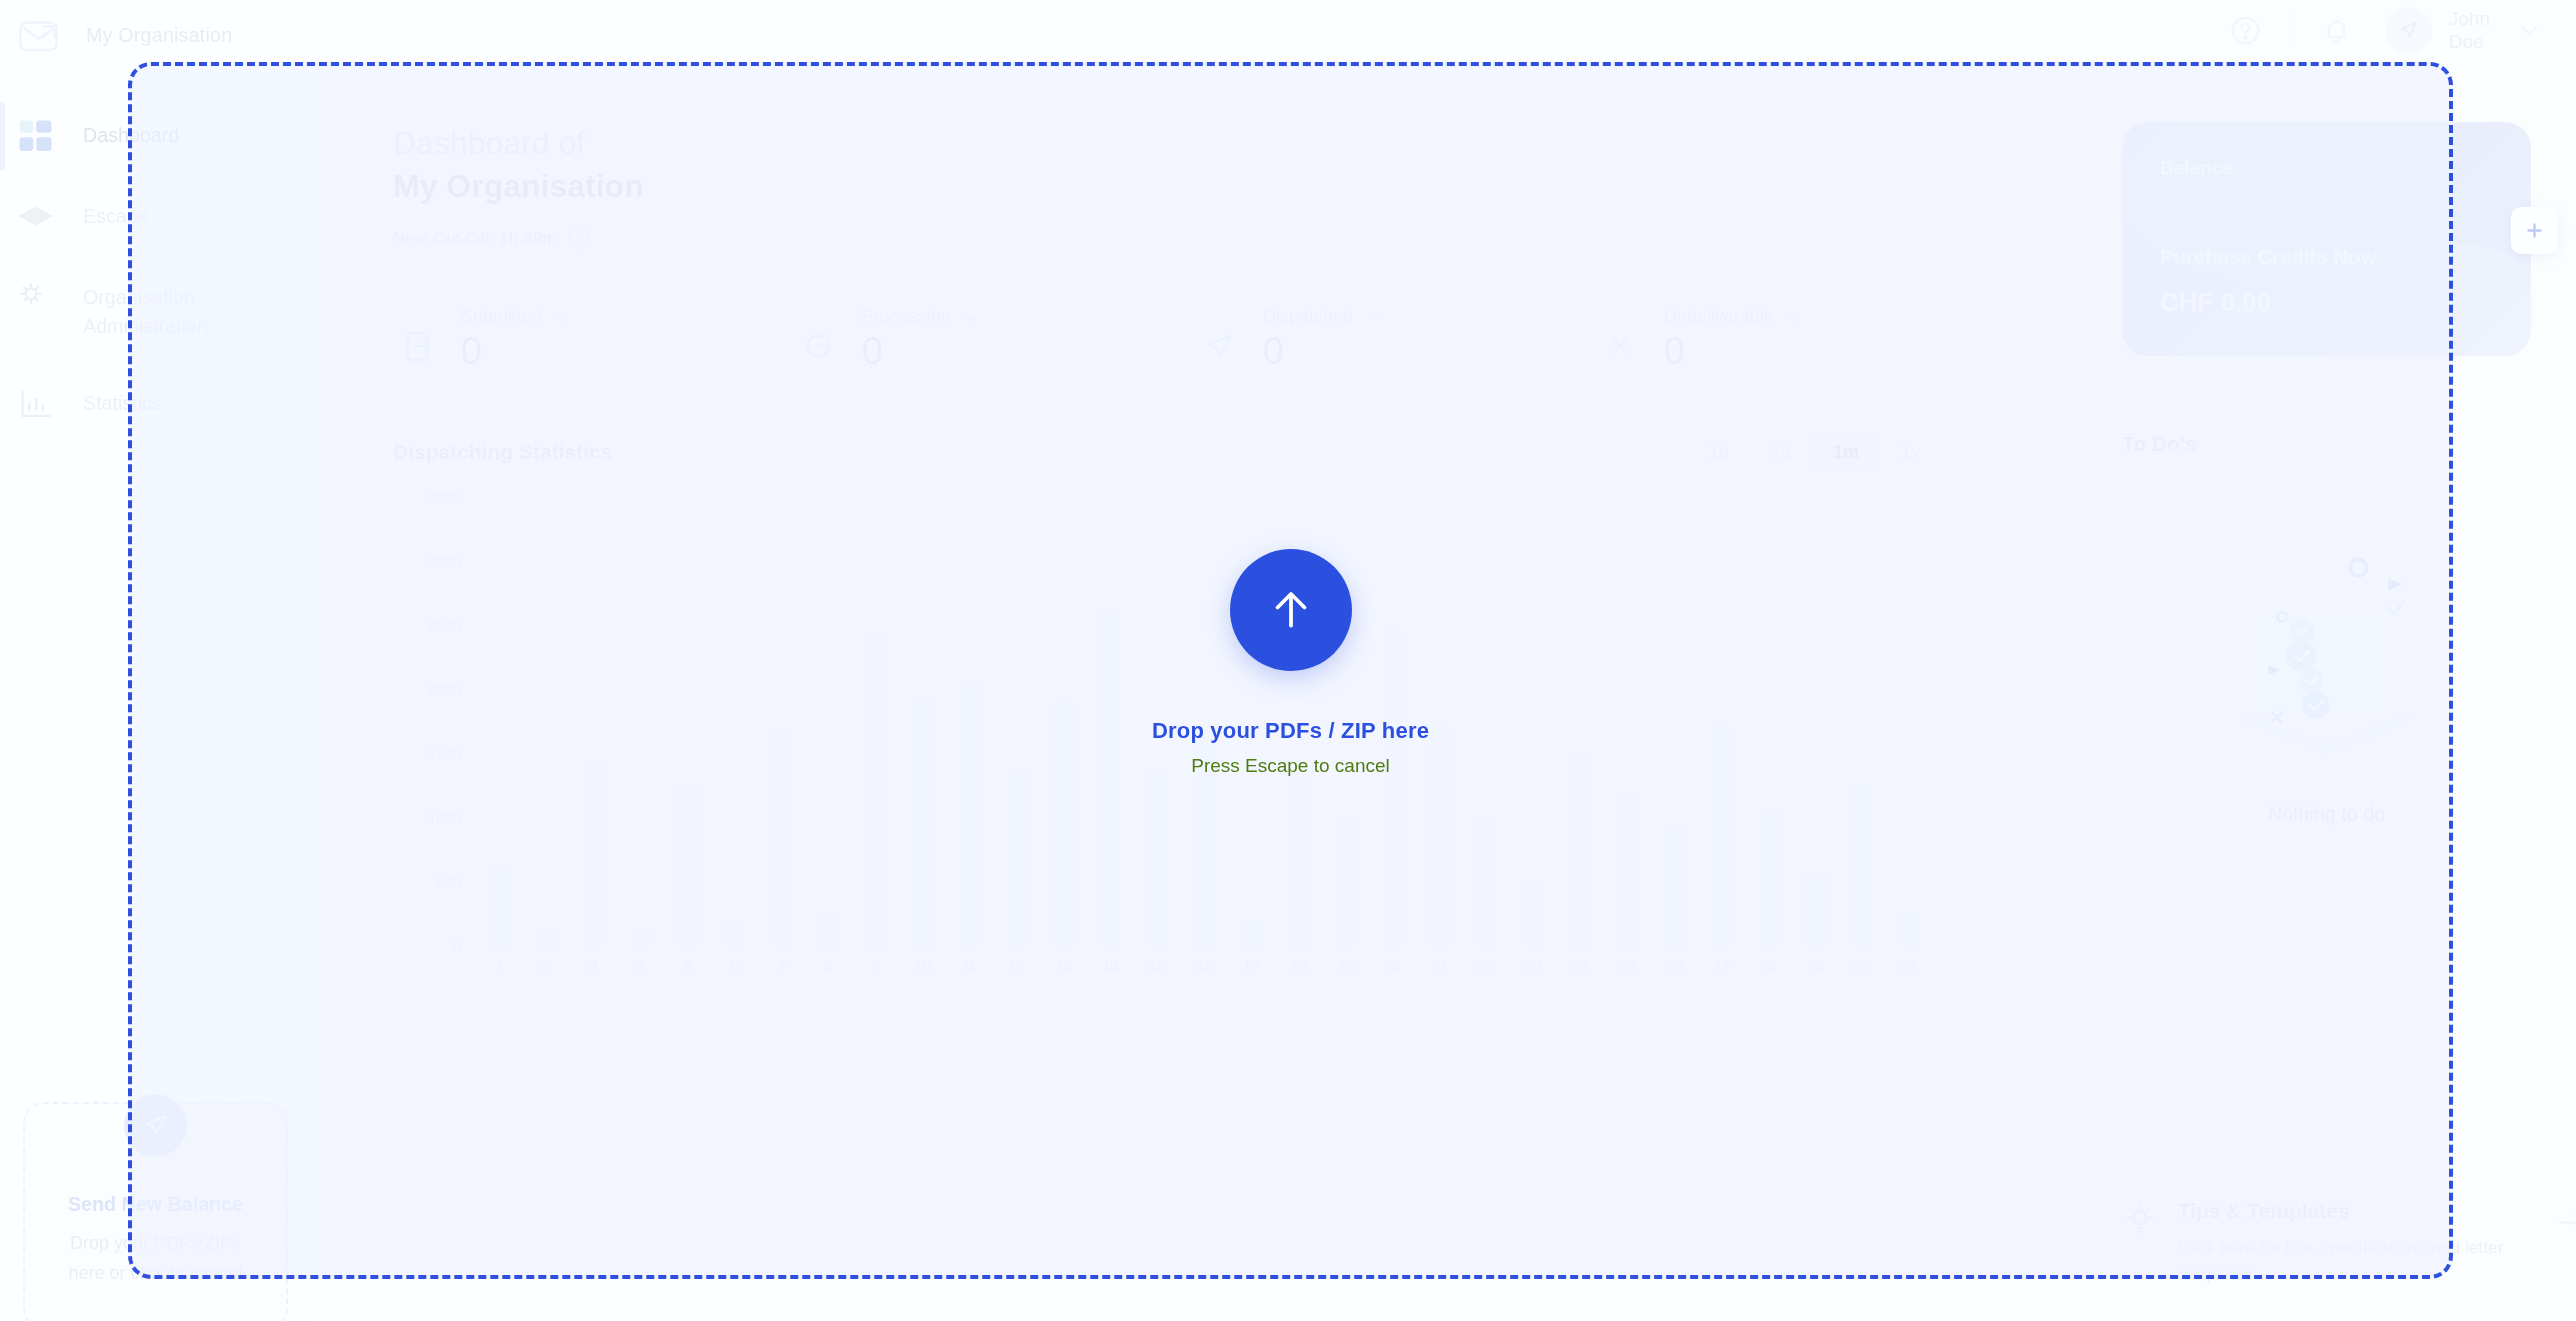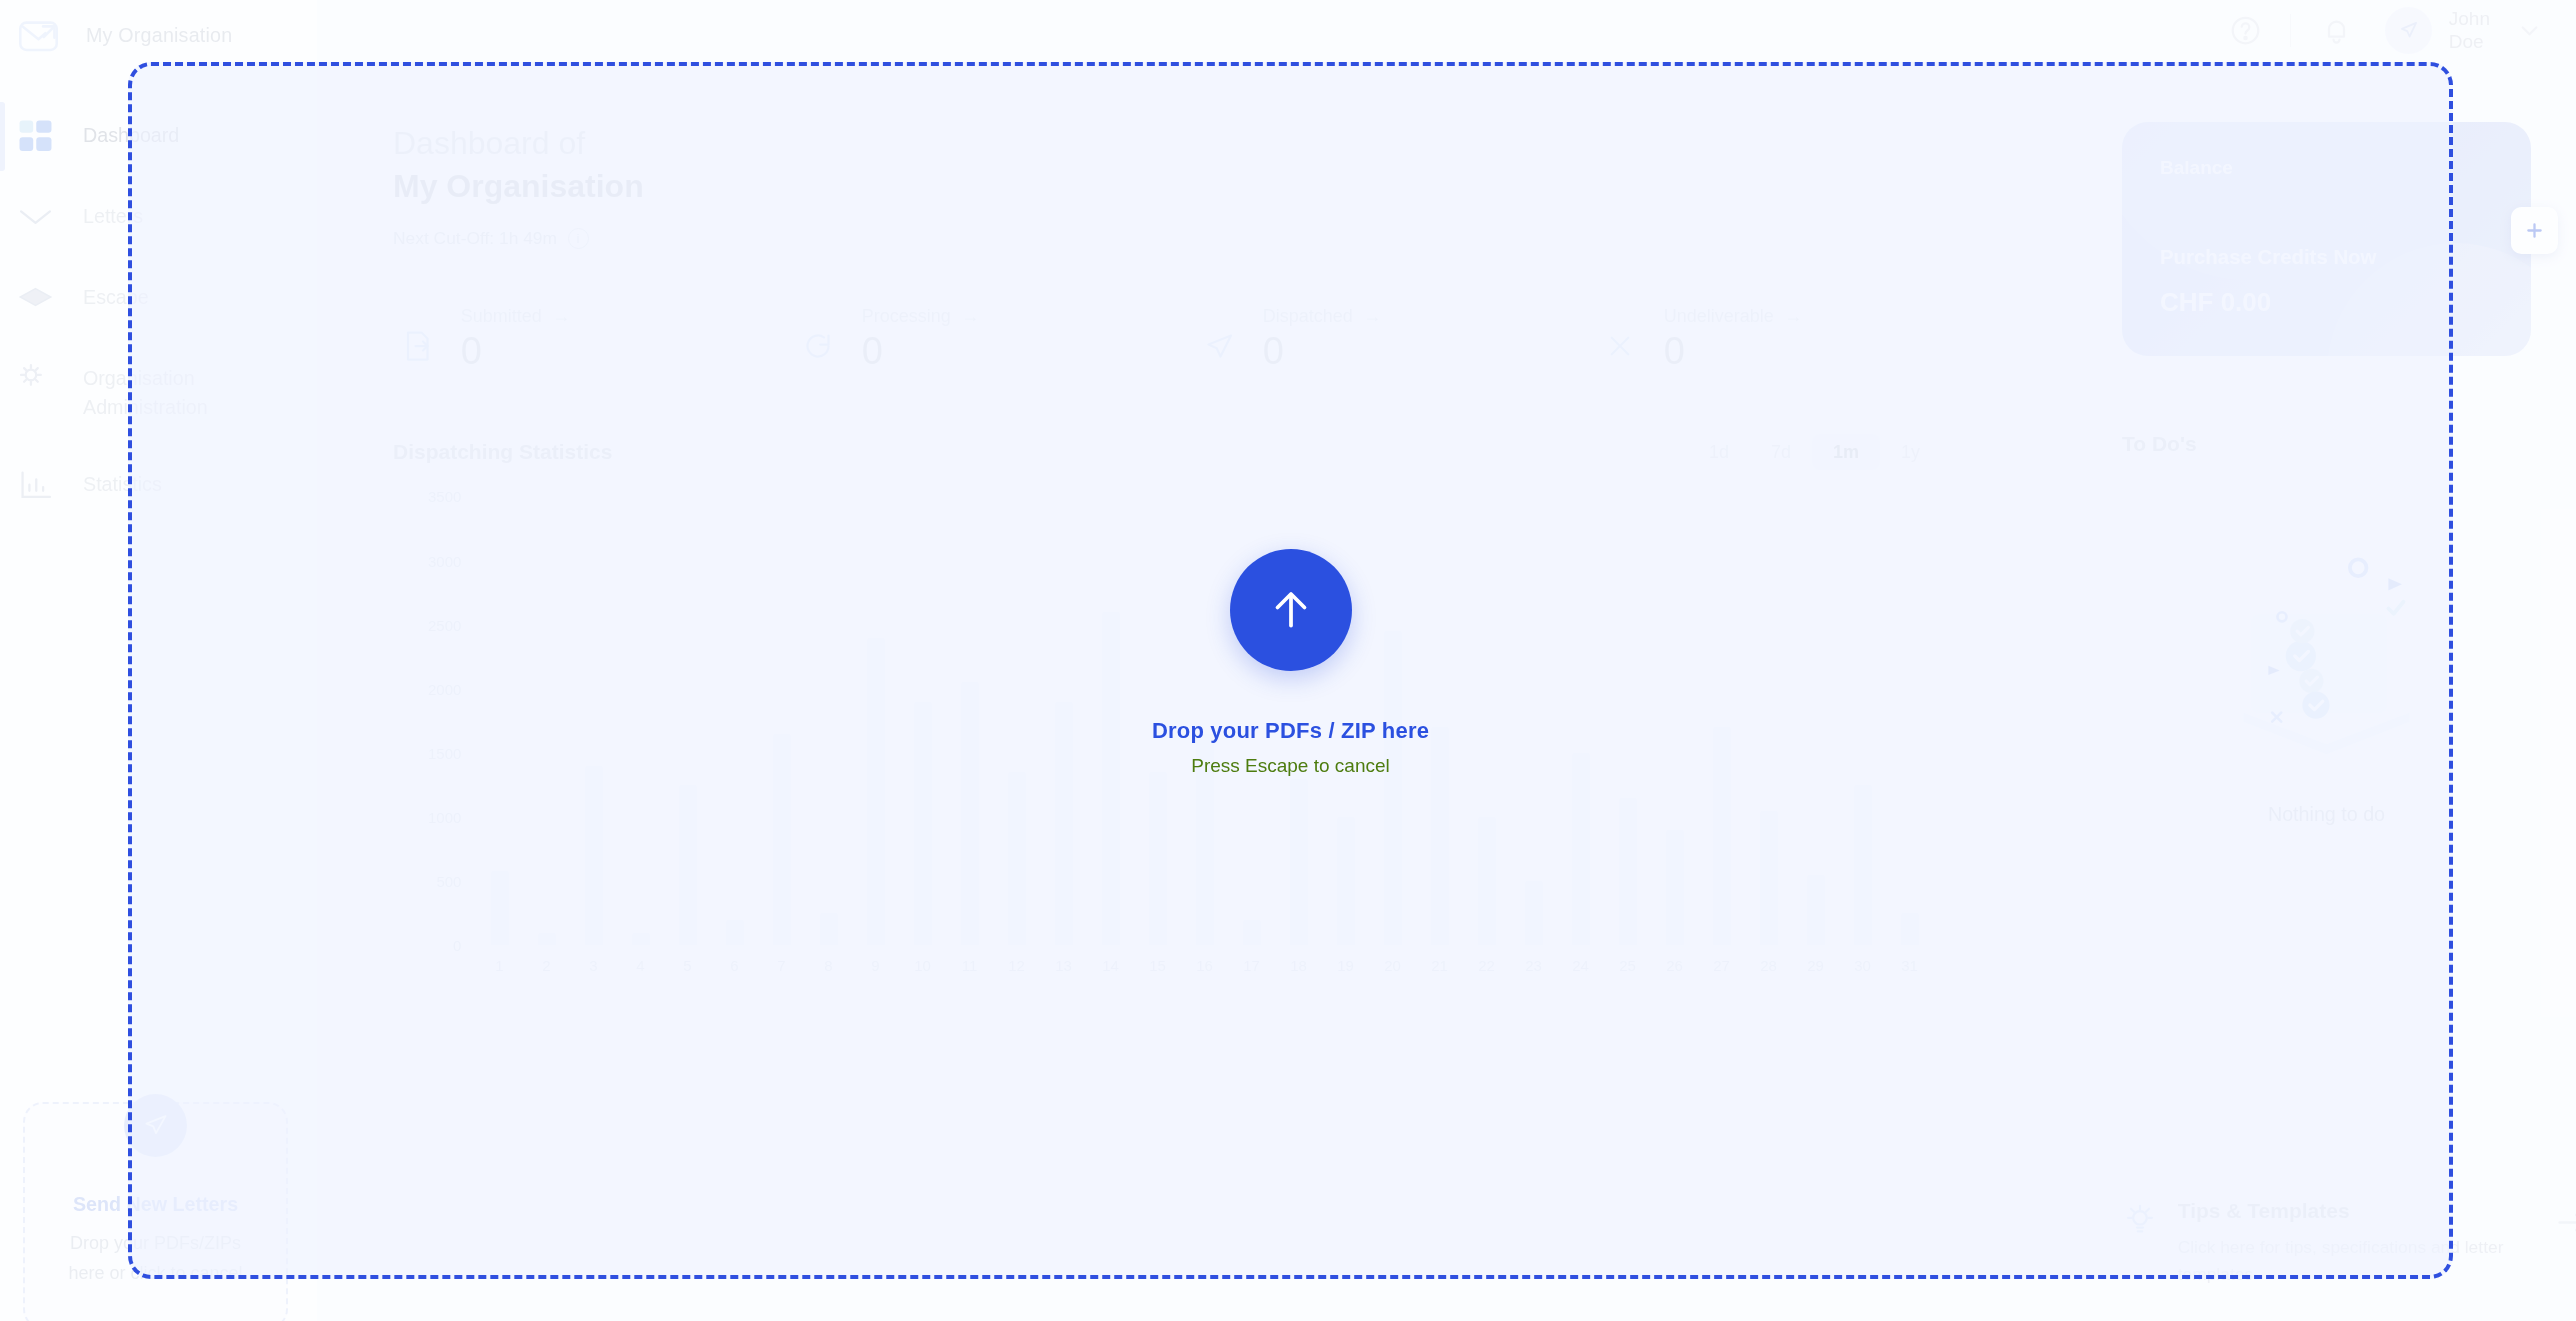--- a/index.html
+++ b/index.html
@@ -278,28 +278,20 @@
           <svg viewBox="0 0 46 46" width="35" height="35">
             <rect x="2" y="2" width="18" height="16" rx="4" fill="#cfe6f5"></rect>
             <rect x="24" y="2" width="20" height="16" rx="4" fill="#a7c2f4"></rect>
             <rect x="2" y="24" width="18" height="18" rx="4" fill="#a7c2f4"></rect>
             <rect x="24" y="24" width="20" height="18" rx="4" fill="#a7c2f4"></rect>
           </svg>
         </span>
         <span class="nav-lbl">Dashboard</span>
       </div>
 
-      <div class="nav-item">
-        <span class="nav-ico">
-          <svg viewBox="0 0 46 46" width="35" height="35" fill="none" stroke="#d6dbe6" stroke-width="3" stroke-linecap="round" stroke-linejoin="round">
-            <path d="M4 15 L23 30 L42 15"></path>
-          </svg>
-        </span>
-        <span class="nav-lbl">Letters</span>
-      </div>
 
       <div class="nav-item">
         <span class="nav-ico">
           <svg viewBox="0 0 46 46" width="35" height="35" fill="#dfe3ec" stroke="#d6dbe6" stroke-width="2">
             <path d="M23 10 L43 21 L23 32 L3 21 Z"></path>
           </svg>
         </span>
         <span class="nav-lbl">Escape</span>
       </div>
 
@@ -326,21 +318,21 @@
         <span class="nav-lbl">Statistics</span>
       </div>
     </nav>
 
     <div class="send-card">
       <span class="sc-ico">
         <svg viewBox="0 0 44 44" width="30" height="30" fill="none" stroke="#ffffff" stroke-width="2.6" stroke-linecap="round" stroke-linejoin="round">
           <path d="M36 9 L8 20 L18 24 L22 34 Z"></path>
         </svg>
       </span>
-      <span class="sc-title">Send New Letters</span>
+      <span class="sc-title">Send New Balance</span>
       <span class="sc-sub">Drop your PDFs/ZIPs here or click to cancel</span>
     </div>
   </aside>
 
   <section class="main">
 
     <header class="topbar">
       <span class="tb-ico">
         <svg viewBox="0 0 44 44" width="33" height="33" fill="none" stroke="#c6ccd8" stroke-width="3">
           <circle cx="22" cy="22" r="17"></circle>

